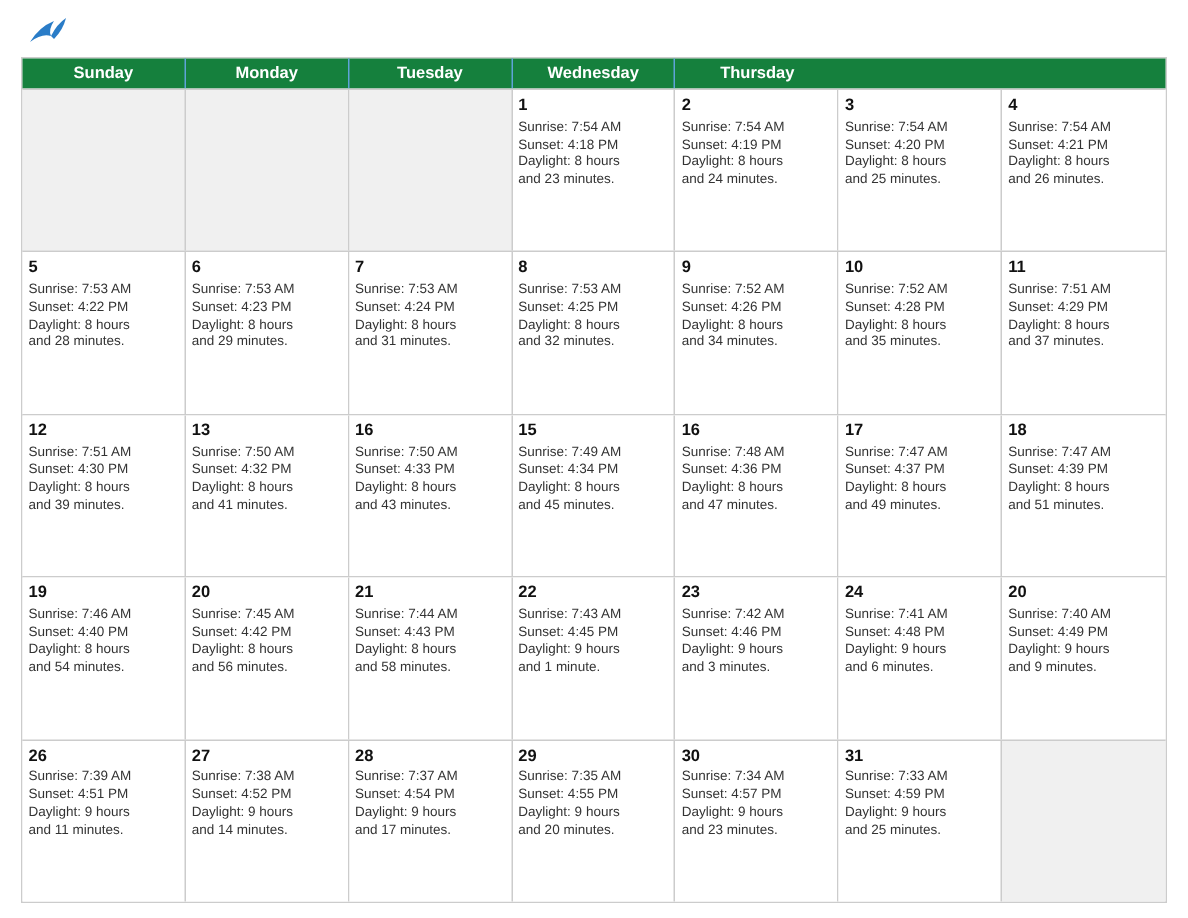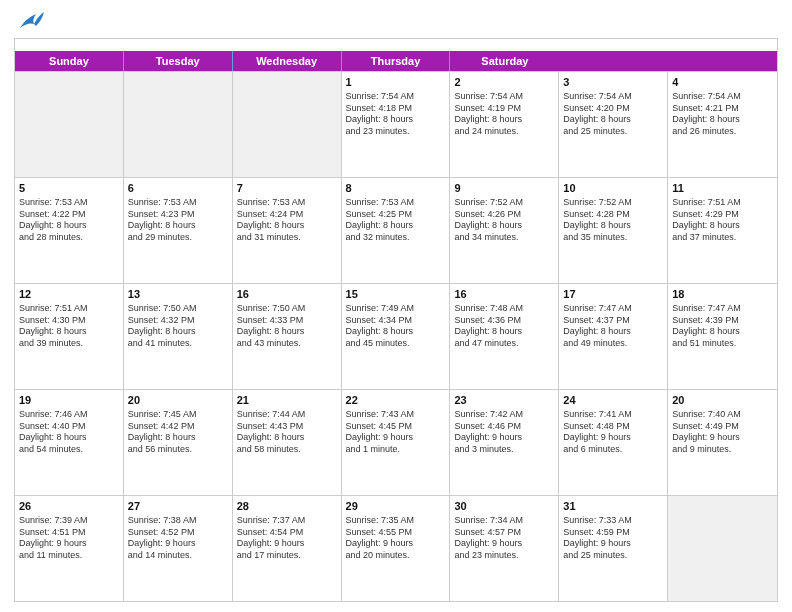--- a/index.html
+++ b/index.html
@@ -62,22 +62,21 @@
     }
     .calendar {
       flex: 1;
       display: flex;
       flex-direction: column;
       border: 1px solid #ccc;
     }
     .cal-header {
       display: grid;
       grid-template-columns: repeat(7, 1fr);
-      background: #a21caf;
-      margin-top: 12px;
+      background: #15803d;
     }
     .cal-header-cell {
       color: #fff;
       font-size: 11px;
       font-weight: bold;
       text-align: center;
       padding: 4px 2px;
       border-right: 1px solid #5fa3d8;
     }
     .cal-header-cell:last-child { border-right: none; }
@@ -133,24 +132,24 @@
     </div>
     <div class="title-block">
       <h1></h1>
       <h2></h2>
     </div>
   </div>
 
   <div class="calendar">
     <div class="cal-header">
     <div class="cal-header-cell">Sunday</div>
+        <div class="cal-header-cell">Monday</div>
         <div class="cal-header-cell">Tuesday</div>
         <div class="cal-header-cell">Wednesday</div>
         <div class="cal-header-cell">Thursday</div>
-        <div class="cal-header-cell">Saturday</div>
       </div>
     <div class="cal-body">
     <div class="cal-row">
           <div class="cal-cell empty shaded"></div>
           <div class="cal-cell empty shaded"></div>
           <div class="cal-cell empty shaded"></div>
           <div class="cal-cell">
             <div class="day-num">1</div>
             <div class="cell-text">Sunrise: 7:54 AM<br>Sunset: 4:18 PM<br>Daylight: 8 hours<br>and 23 minutes.</div>
           </div>

